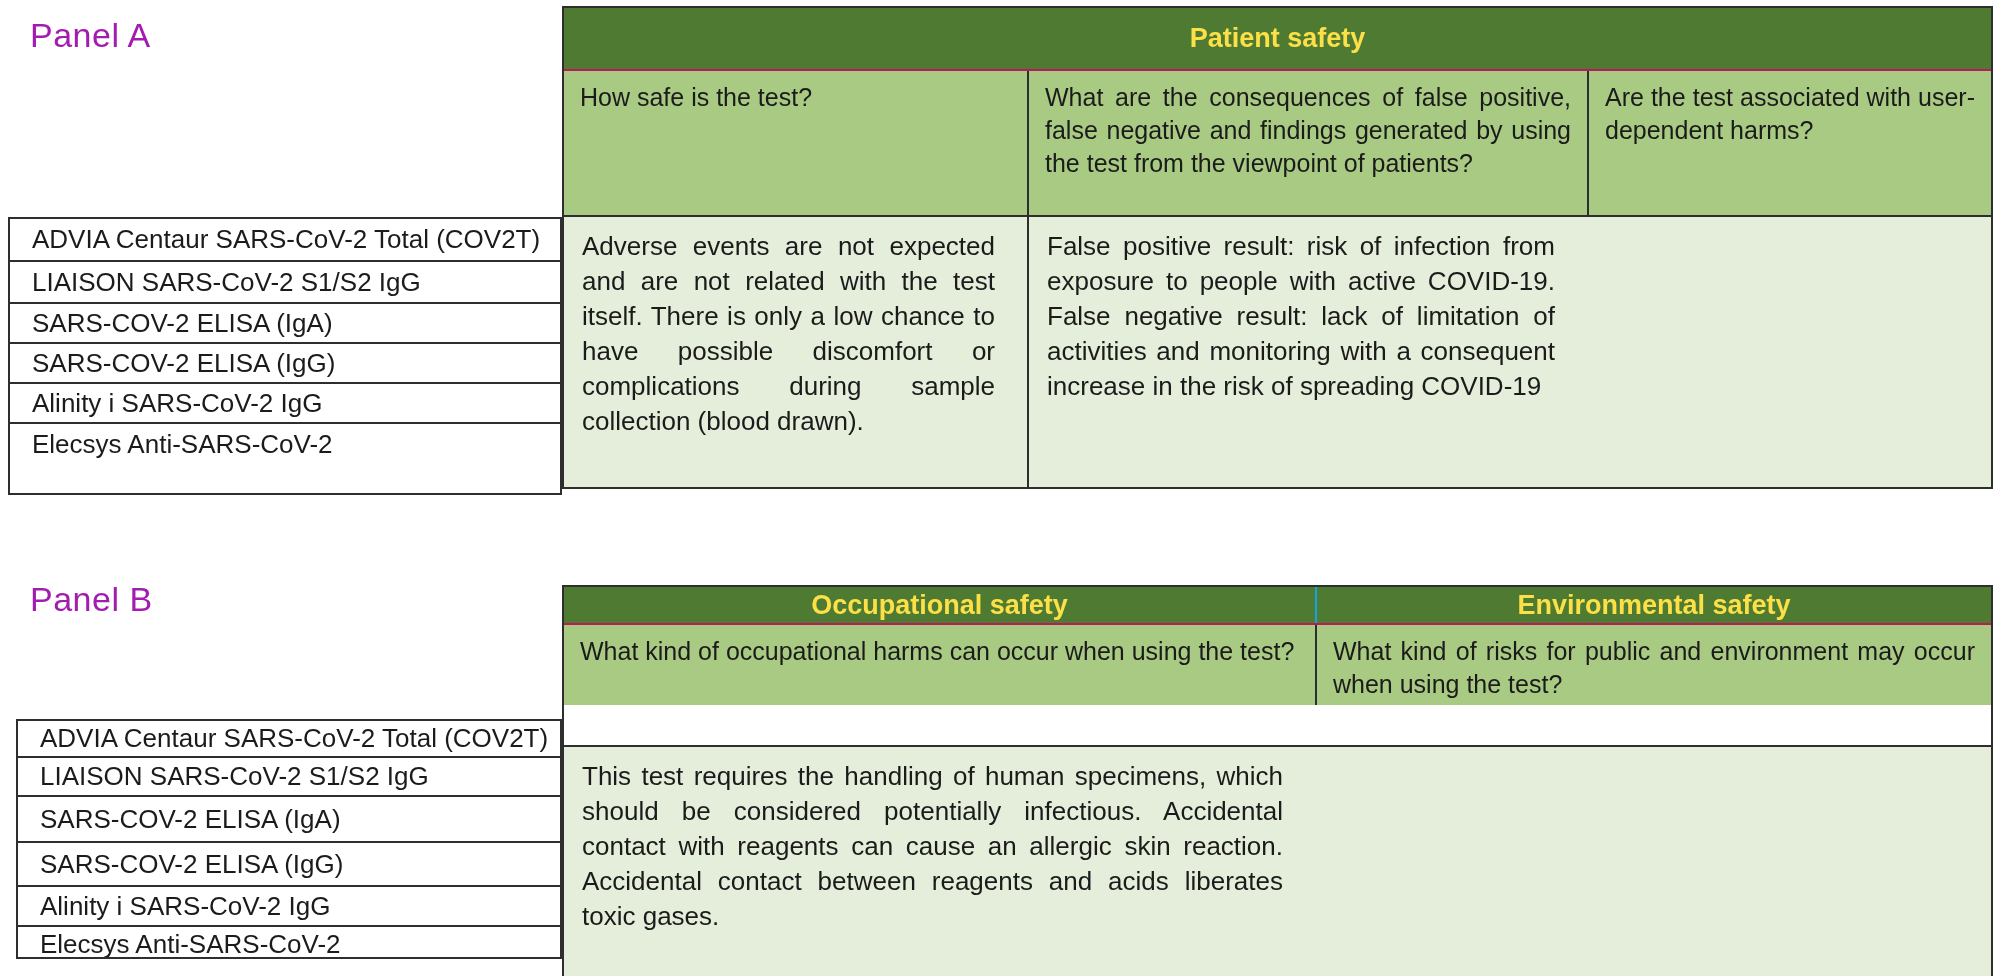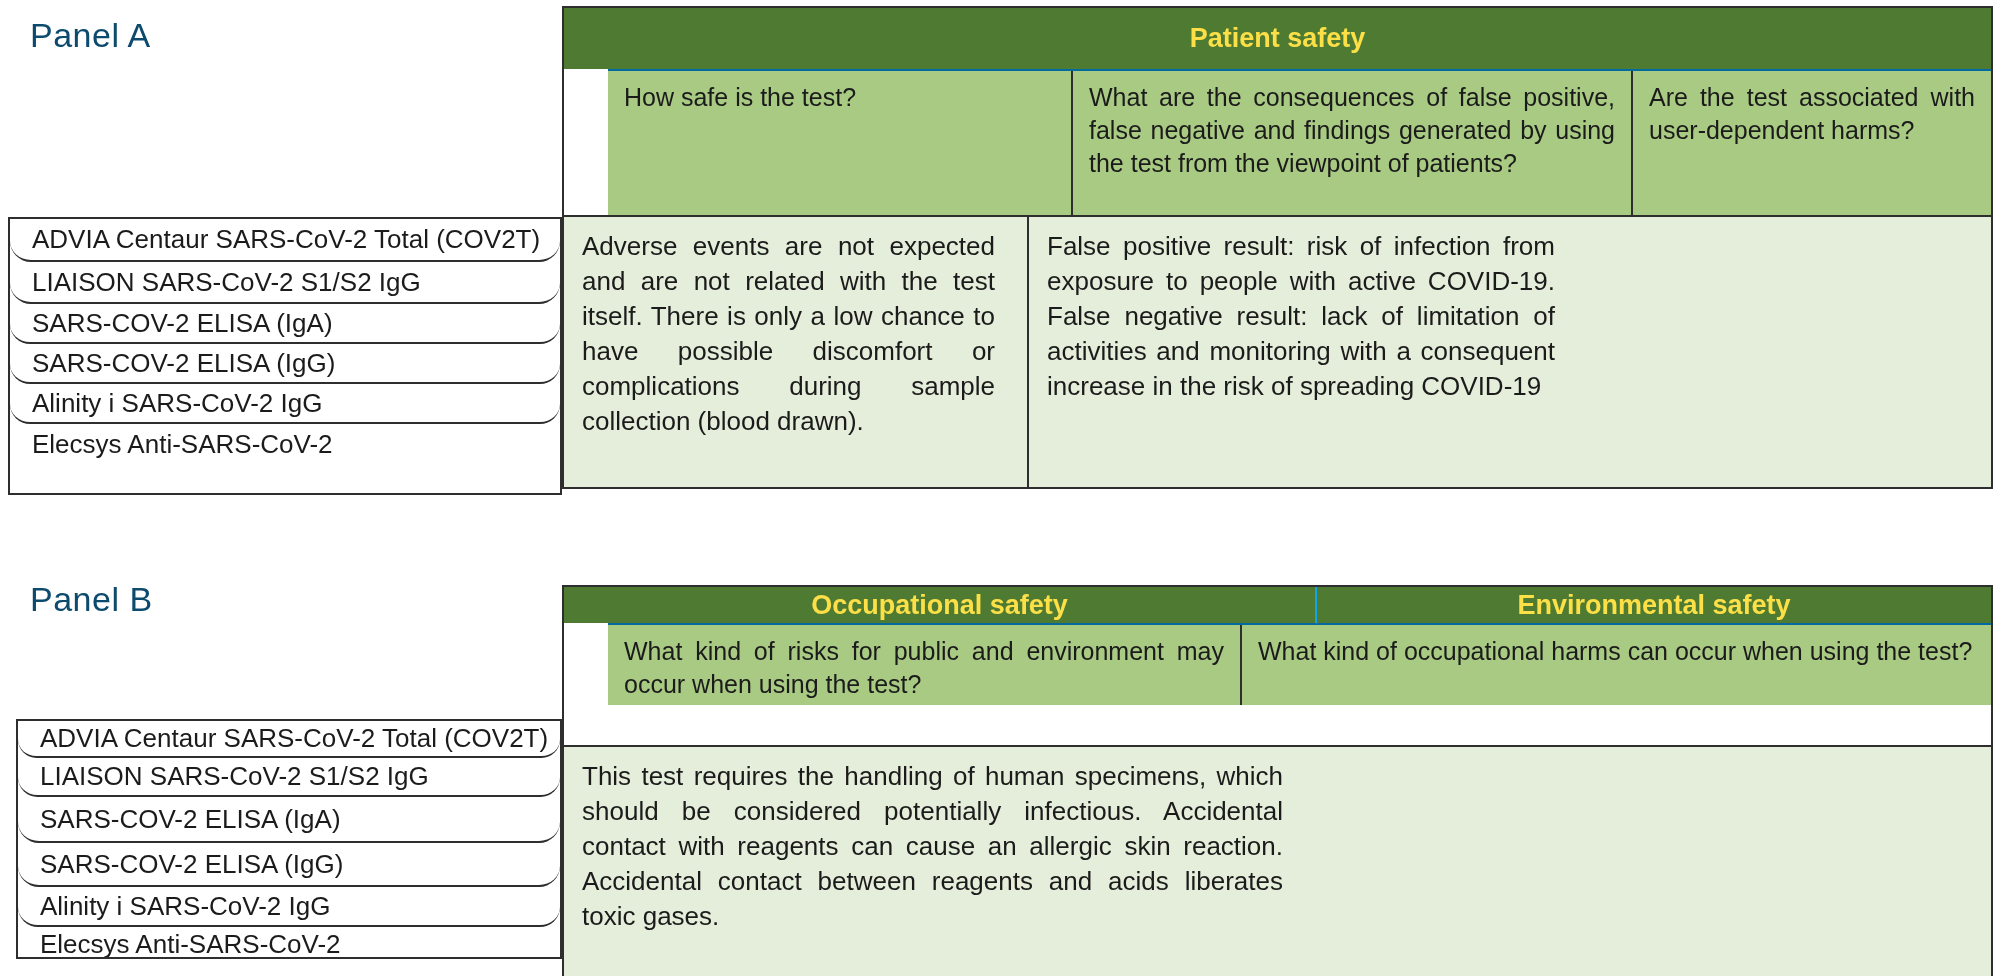--- a/index.html
+++ b/index.html
@@ -8,21 +8,21 @@
     width:2000px;
     height:976px;
     background:#ffffff;
     font-family:"Liberation Sans", sans-serif;
     color:#1b1b1b;
     overflow:hidden;
   }
   .panel-label{
     position:absolute;
     font-size:34px;
-    color:#0c4a6e;
+    color:#a21caf;
     letter-spacing:0.5px;
   }
   #pa-label{left:30px;top:16px;}
   #pb-label{left:30px;top:580px;}
 
   
   .ctable{
     position:absolute;
     left:562px;
     width:1431px;
@@ -55,21 +55,21 @@
 
   
   .col-a1{width:463px;flex:0 0 auto;}
   .col-a2{width:560px;flex:0 0 auto;}
   .col-a3{flex:1 1 auto;}
   
   .col-b1{width:751px;flex:0 0 auto;}
   .col-b2{flex:1 1 auto;}
   .hcell + .hcell{border-left:2px solid #0ea5e9;}
 
-  .q-row{border-top:2px solid #0369a1;margin-left:44px;}
+  .q-row{border-top:2px solid #be185d;}
   .qa-row{height:144px;}
   .qb-row{height:80px;}
   .qcell{
     font-size:25px;
     line-height:1.32;
     padding:10px 16px 0 16px;
     text-align:justify;
   }
 
   .b-row{border-top:2px solid #2e2e2e;}
@@ -94,21 +94,20 @@
 
   .trow{
     box-sizing:border-box;
     border-bottom:2px solid #2e2e2e;
     font-size:26px;
     padding-left:22px;
     display:flex;
     align-items:center;
     white-space:nowrap;
     overflow:hidden;
-    border-radius:21px;
   }
   .ttable-a .trow-1{height:43px;}
   .ttable-a .trow-2{height:42px;}
   .ttable-a .trow-3{height:40px;}
   .ttable-a .trow-4{height:40px;}
   .ttable-a .trow-5{height:40px;}
   .ttable-a .trow-6{height:69px;border-bottom:none;align-items:flex-start;padding-top:5px;}
 
   .ttable-b .trow-1{height:37px;}
   .ttable-b .trow-2{height:39px;}
@@ -149,22 +148,22 @@
   </div>
 
   <div class="panel-label" id="pb-label">Panel B</div>
 
   <div class="ctable ctable-b">
     <div class="ct-headrow" style="background-color: rgb(78, 123, 49);">
       <div class="ct-headcell hcell col-b1">Occupational safety</div>
       <div class="ct-headcell hcell col-b2">Environmental safety</div>
     </div>
     <div class="ct-row q-row qb-row" style="background-color: rgb(169, 202, 131);">
+      <div class="cell qcell col-b1">What kind of occupational harms can occur when using the test?</div>
       <div class="cell qcell col-b2">What kind of risks for public and environment may occur when using the test?</div>
-      <div class="cell qcell col-b1">What kind of occupational harms can occur when using the test?</div>
     </div>
     <div class="ct-row b-row bb-row" style="background-color: rgb(228, 238, 218); margin-top: 40px;">
       <div class="cell bcell col-b1">This test requires the handling of human specimens, which should be considered potentially infectious. Accidental contact with reagents can cause an allergic skin reaction. Accidental contact between reagents and acids liberates toxic gases.</div>
     </div>
   </div>
 
   <div class="ttable ttable-b">
     <div class="trow trow-1">ADVIA Centaur SARS-CoV-2 Total (COV2T)</div>
     <div class="trow trow-2">LIAISON SARS-CoV-2 S1/S2 IgG</div>
     <div class="trow trow-3">SARS-COV-2 ELISA (IgA)</div>

